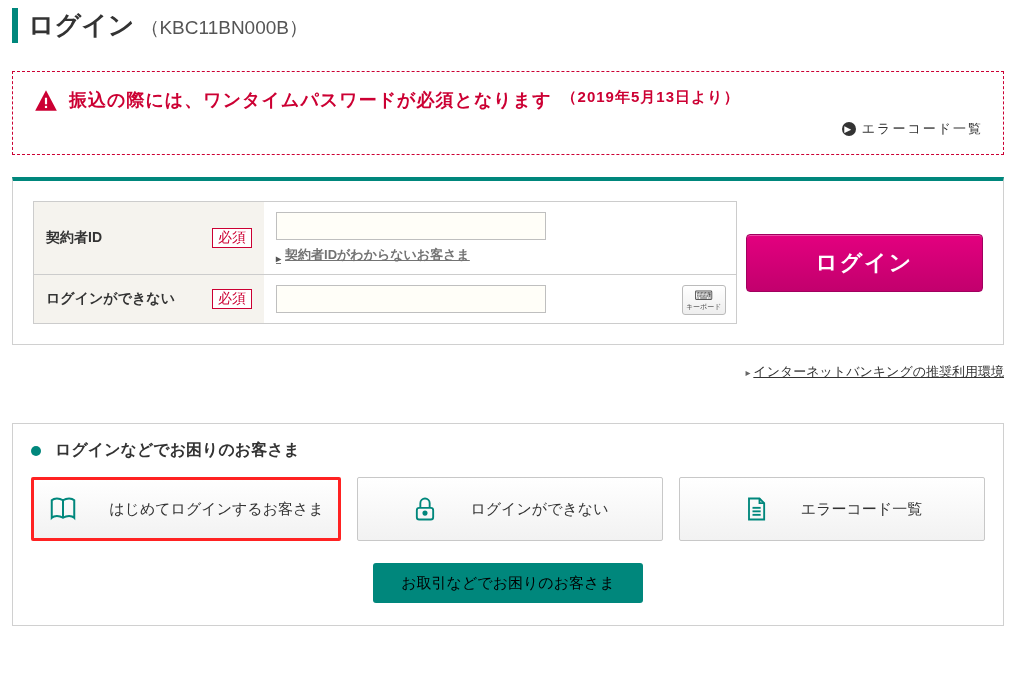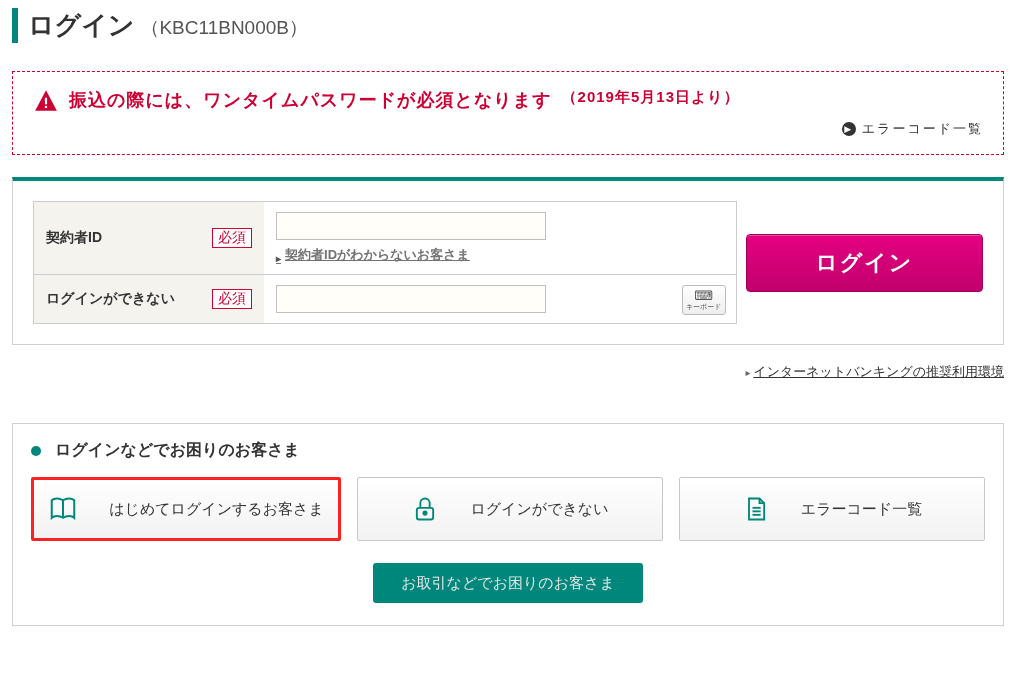--- a/index.html
+++ b/index.html
@@ -39,21 +39,21 @@
     .env-link::before { content:"▸ "; font-size:10px; color:#666; }
 
     
     .help-section { border:1px solid #d0d0d0; padding:16px 18px 22px; }
     .section-head { font-size:16px; font-weight:bold; display:flex; align-items:center; gap:14px; margin-bottom:16px; }
     .dot { width:10px; height:10px; border-radius:50%; background:#00877c; }
     .help-cards { display:flex; gap:16px; margin-bottom:22px; }
     .help-card { flex:1; border:1px solid #c8c8c8; border-radius:2px; height:64px; display:flex; align-items:center; justify-content:center; gap:31px; font-size:15px; cursor:pointer; background: linear-gradient(#ffffff,#f2f2f2); }
     .help-card.highlight { border: 3px solid #f22; }
     .card-icon { color:#00877c; flex-shrink:0; }
-    .more-help-btn { display:block; margin: 0 auto; width: 270px; height: 40px; border:none; border-radius:3px; background:#00877c; color:#e5e5e5; font-size:15px; cursor:pointer; }
+    .more-help-btn { display:block; margin: 0 auto; width: 270px; height: 40px; border:none; border-radius:3px; background:#00877c; color:#000000; font-size:15px; cursor:pointer; }
   </style>
 </head>
 <body>
 
 <div class="title-row">
   <h1>ログイン</h1>
   <span class="code">（KBC11BN000B）</span>
 </div>
 
 <div class="notice">

